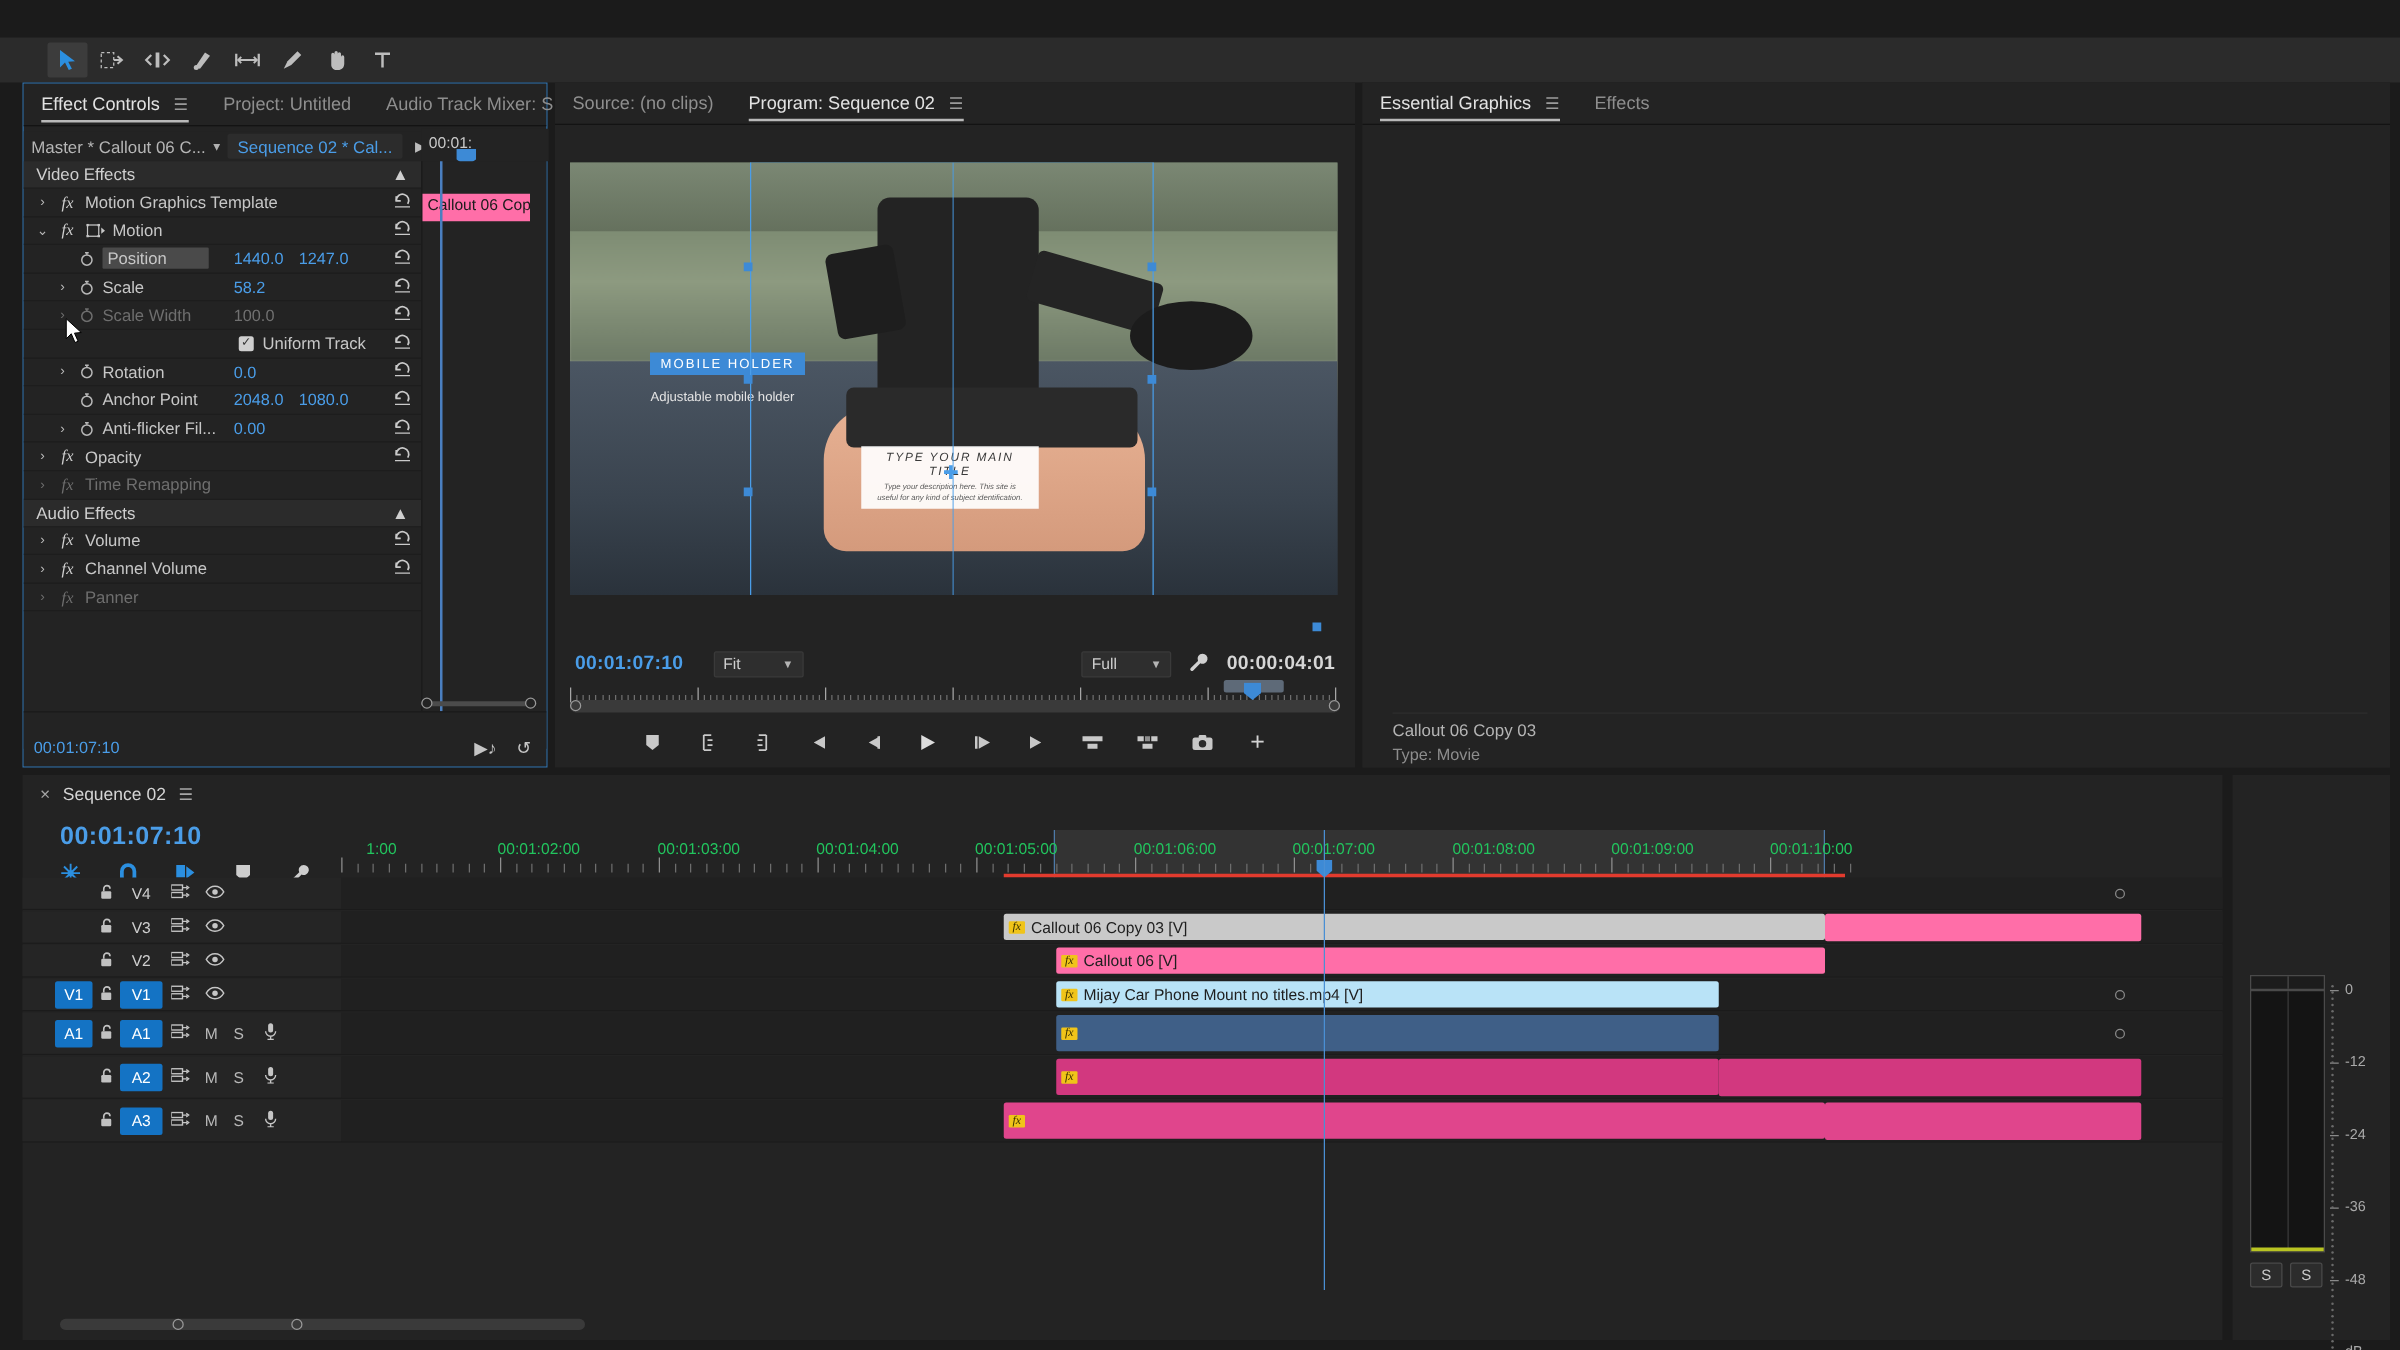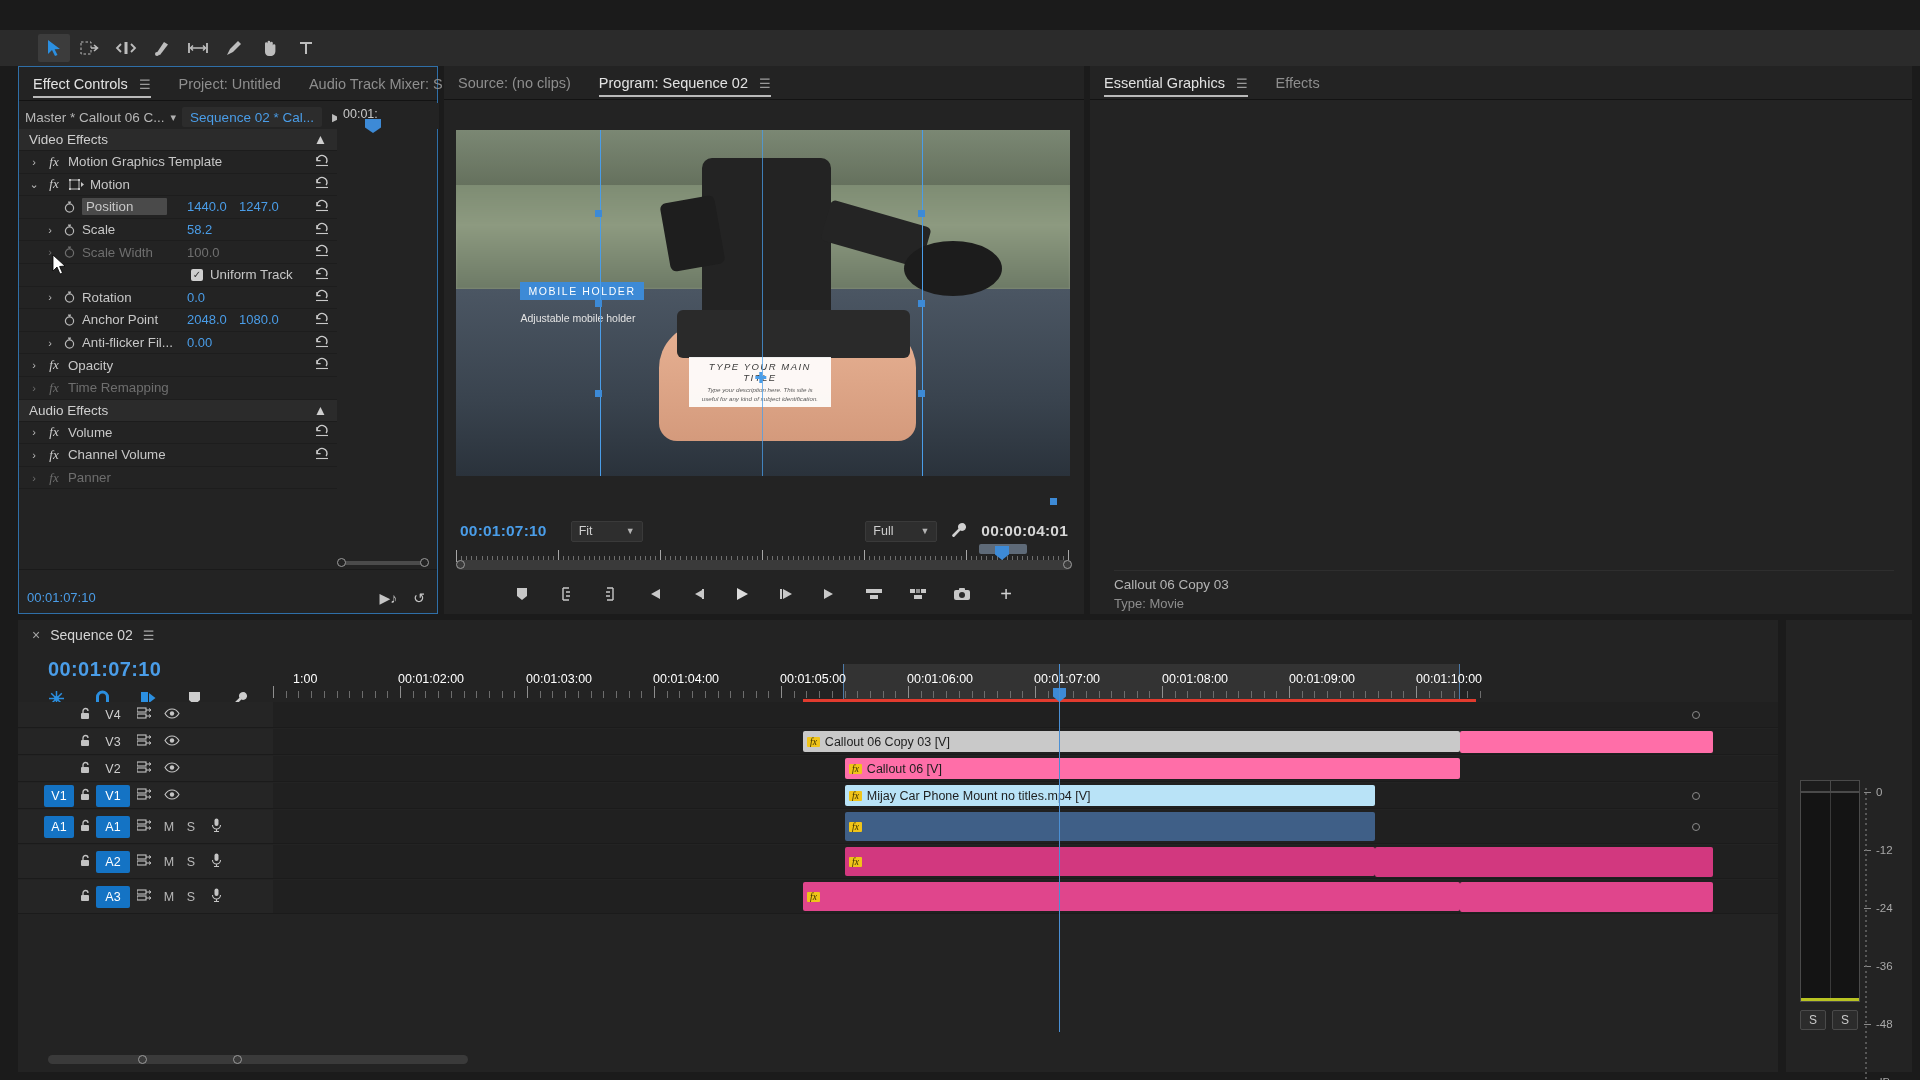--- a/index.html
+++ b/index.html
@@ -177,21 +177,21 @@
   
   #tl-panel { left: 18px; top: 620px; width: 1760px; height: 452px; background: #232323; }
   .tl-tabs { height: 30px; display: flex; align-items: center; gap: 10px; padding-left: 14px; font-size: 14px; color: #d5d5d5; }
   .tl-close { color: #a5a5a5; font-size: 14px; }
   .tl-tc { position: absolute; left: 30px; top: 38px; font-size: 20px; color: #4a9de8; font-weight: bold; letter-spacing: 0.4px; }
   .tl-tools { position: absolute; left: 28px; top: 70px; display: flex; gap: 26px; align-items: center; }
   .tl-tools .ti { color: #cdcdcd; font-size: 15px; width: 20px; text-align: center; }
   .tl-tools .ti.on { color: #2b8fe0; }
 
   .tl-ruler { position: absolute; left: 255px; top: 44px; width: 1205px; height: 38px; }
-  .tl-ruler .tk { position: absolute; top: 8px; font-size: 12.5px; color: #ffffff; }
+  .tl-ruler .tk { position: absolute; top: 8px; font-size: 12.5px; color: #22c55e; }
   .tl-ruler .mk { position: absolute; bottom: 4px; width: 1px; height: 7px; background: #6d6d6d; }
   .tl-ruler .mkb { position: absolute; bottom: 4px; width: 1px; height: 12px; background: #8f8f8f; }
   .work-area { position: absolute; left: 0; top: 0; height: 38px; background: rgba(255,255,255,0.075); border-left: 1px solid #4d7aa8; border-right: 1px solid #4d7aa8;}
   .render-bar { position: absolute; height: 3px; background: #e23b2e; }
   .tl-ph { position: absolute; width: 1px; background: #4a8fd4; }
   .tl-ph-head { position: absolute; width: 13px; height: 14px; background: #3d8ad6; clip-path: polygon(0 0,100% 0,100% 60%,50% 100%,0 60%); }
 
   .tl-tracks { position: absolute; left: 0; top: 82px; width: 1760px; height: 330px; }
   .track { position: absolute; left: 0; width: 1760px; border-bottom: 1px solid #1b1b1b; }
   .thead { position: absolute; left: 0; top: 0; width: 255px; height: 100%; background: #252525; display: flex; align-items: center; }
@@ -530,20 +530,24 @@
             </div>
             <div class="row dim">
               <span style="width: 6px;"></span>
               <span class="tw">›</span>
               <span class="fx">fx</span>
               <span class="lbl dim" style="margin-left: 3px;">Panner</span>
             </div>
           </div>
       </div>
 
+      <div class="ec-right">
+        <div class="ec-chip" style="width:86px;">Callout 06 Cop</div>
+        <div class="ec-ph"></div>
+      </div>
     </div>
 
     <div class="ec-foot">
       <div style="position:absolute;left:318px;top:-12px;width:92px;height:10px;">
         <div class="zbar"></div>
         <div class="zdot" style="left:0;"></div>
         <div class="zdot" style="left:83px;"></div>
       </div>
       <div class="ec-tc-foot">00:01:07:10</div>
       <div class="ec-foot-icons">

